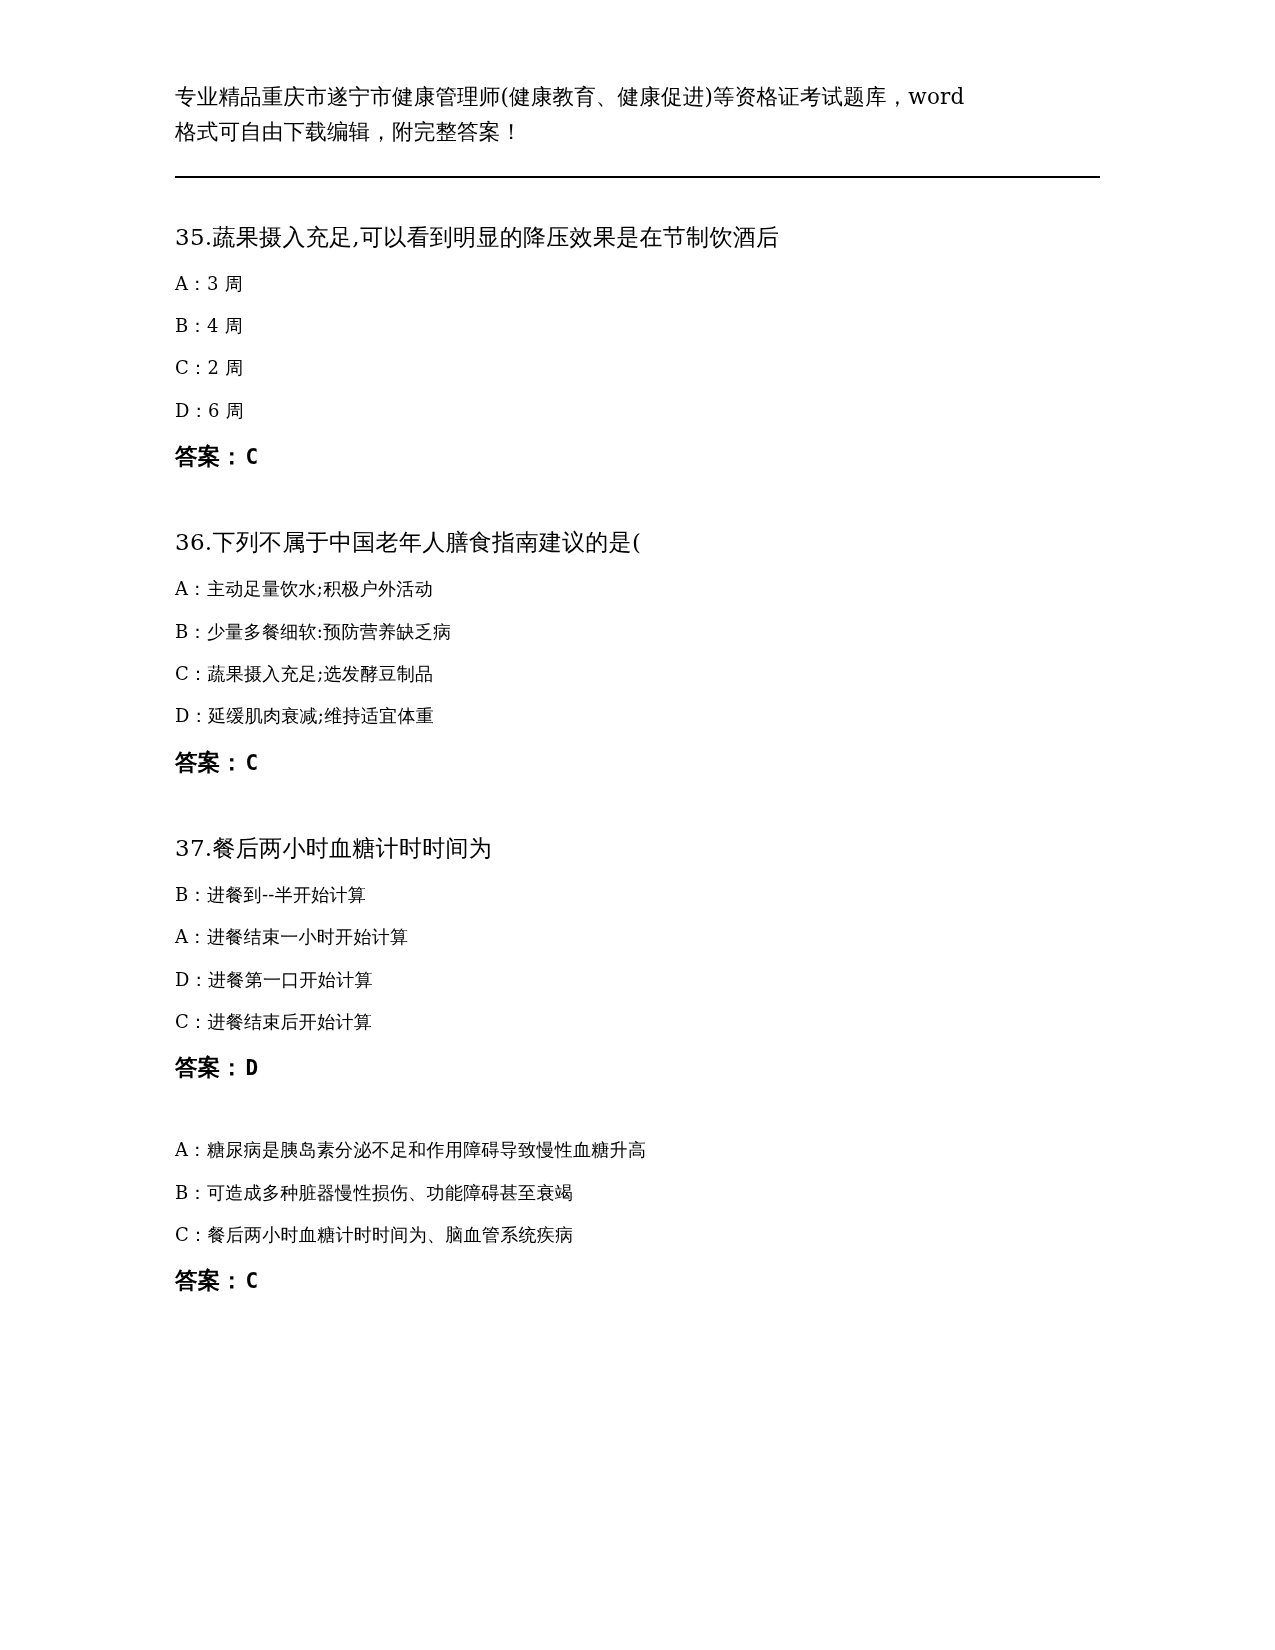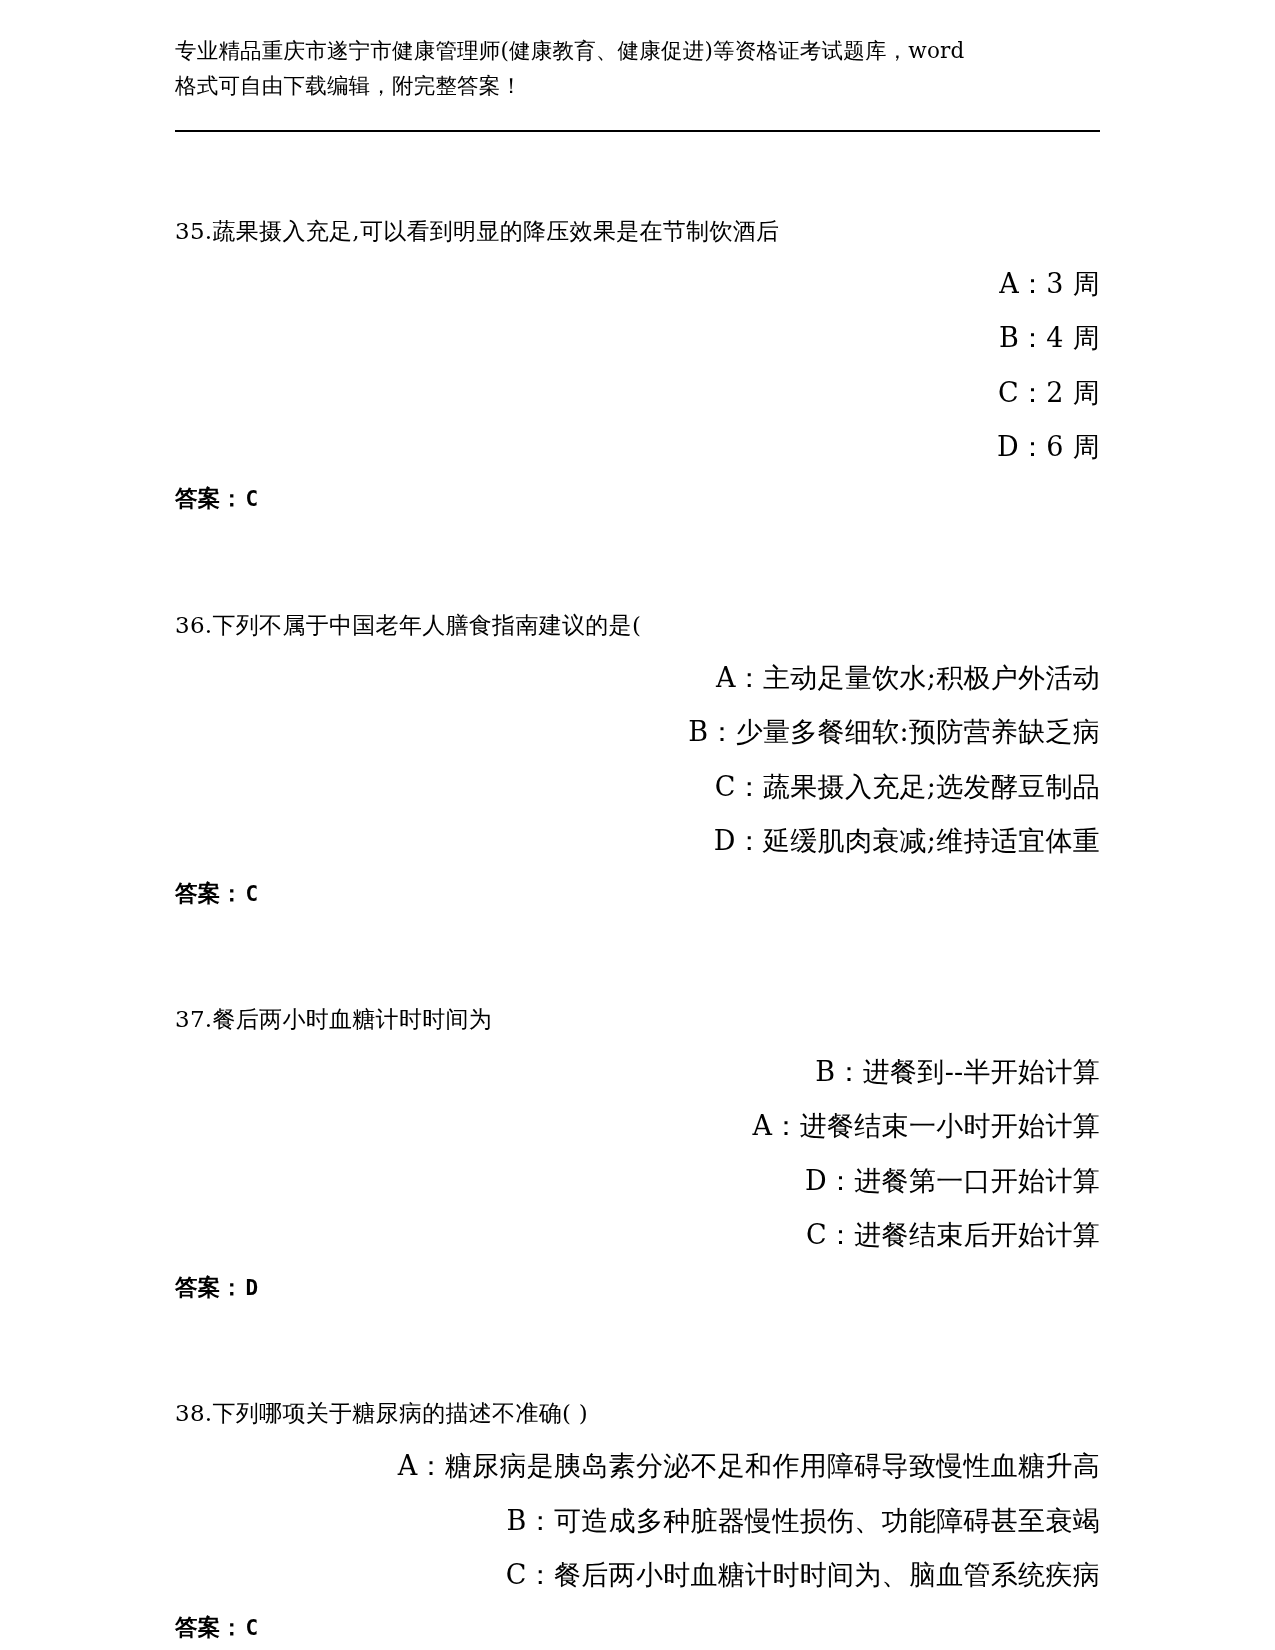--- a/index.html
+++ b/index.html
@@ -15,21 +15,21 @@
     -webkit-font-smoothing: antialiased;
   }
   .page {
     position: relative;
     width: 1275px;
     height: 1650px;
     box-sizing: border-box;
     padding: 0 175px 0 175px;
   }
   .header {
-    padding-top: 34px;
+    padding-top: 80px;
     font-size: 21.5px;
     line-height: 1.62;
     letter-spacing: 0.2px;
     text-align: justify;
   }
   .header .hdr-line {
     display: block;
   }
   .hrule {
     margin-top: 26px;
@@ -52,28 +52,26 @@
   }
   .qstem {
     font-size: 23px;
     line-height: 1.35;
     margin-bottom: 19px;
     letter-spacing: 0.3px;
   }
   .qnum {
     display: inline-block;
     min-width: 34px;
-    margin-top: 40px;
   }
   .qopt {
-    font-size: 27px;
+    font-size: 18px;
     line-height: 1.35;
     margin-bottom: 18px;
     letter-spacing: 0.3px;
-    text-align: right;
   }
   .olabel {
     display: inline-block;
     min-width: 32px;
   }
   .qans {
     font-size: 22.5px;
     line-height: 1.35;
     margin-top: 6px;
     font-weight: bold;
@@ -157,23 +155,20 @@
       </div>
       <div class="qopt">
         <span class="olabel">C：</span><span>进餐结束后开始计算</span>
       </div>
       <div class="qans">
         <span>答案：</span><span class="ansval">D</span>
       </div>
     </div>
 
     <div class="qblock">
-      <div class="qstem">
-        <span class="qnum">38.</span><span>下列哪项关于糖尿病的描述不准确(      )</span>
-      </div>
       <div class="qopt">
         <span class="olabel">A：</span><span>糖尿病是胰岛素分泌不足和作用障碍导致慢性血糖升高</span>
       </div>
       <div class="qopt">
         <span class="olabel">B：</span><span>可造成多种脏器慢性损伤、功能障碍甚至衰竭</span>
       </div>
       <div class="qopt">
         <span class="olabel">C：</span><span>餐后两小时血糖计时时间为、脑血管系统疾病</span>
       </div>
       <div class="qans">

